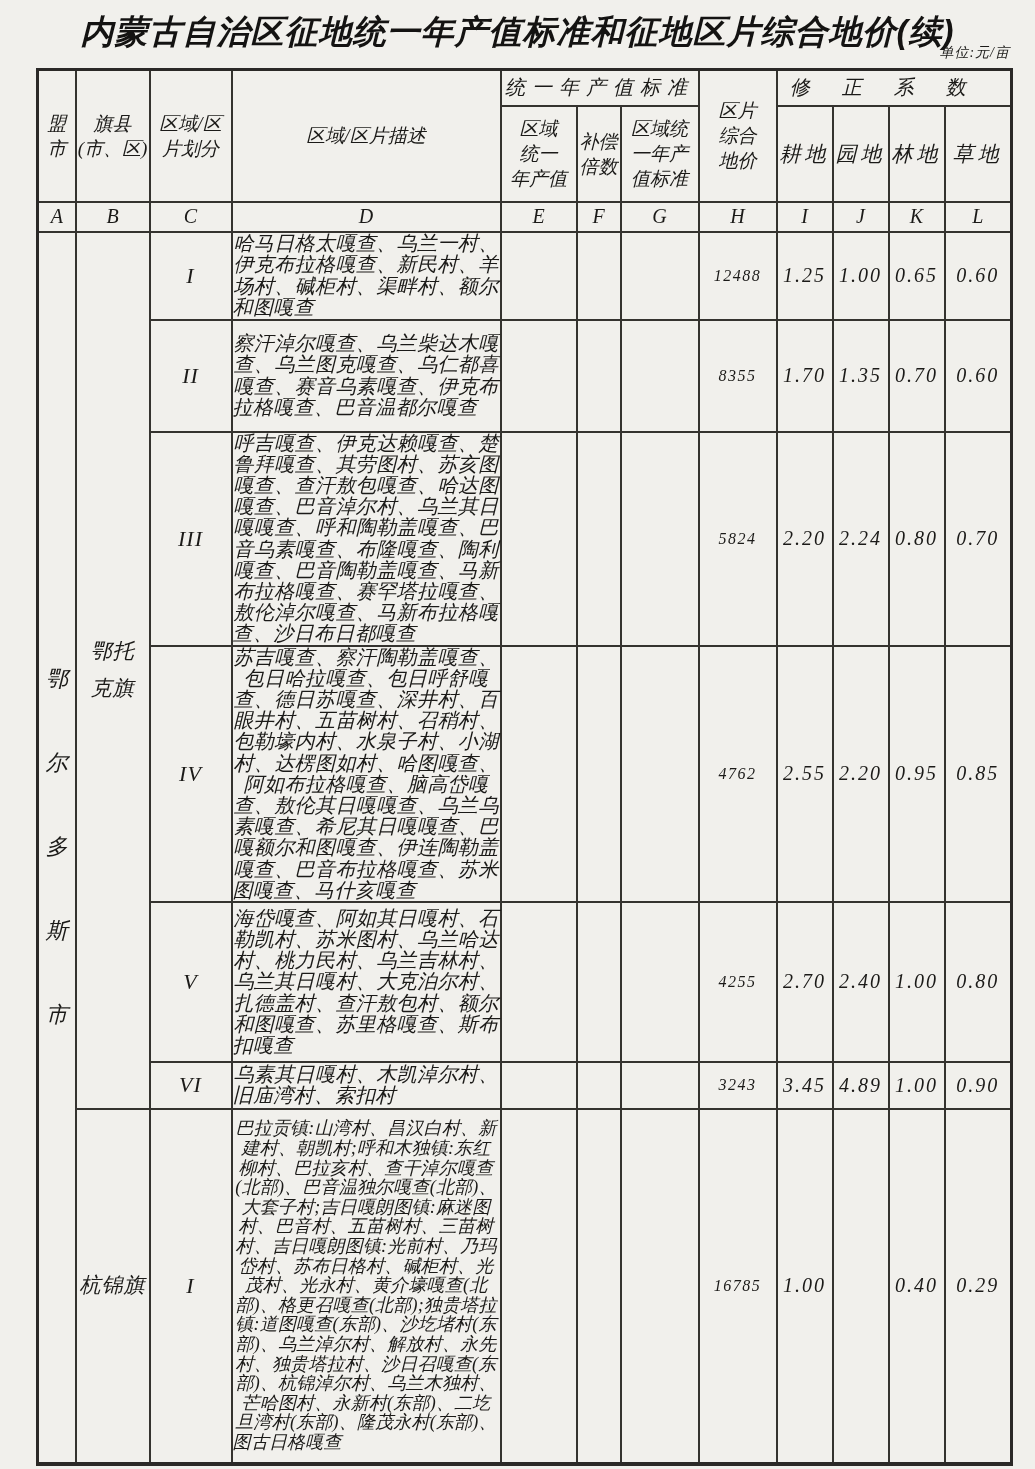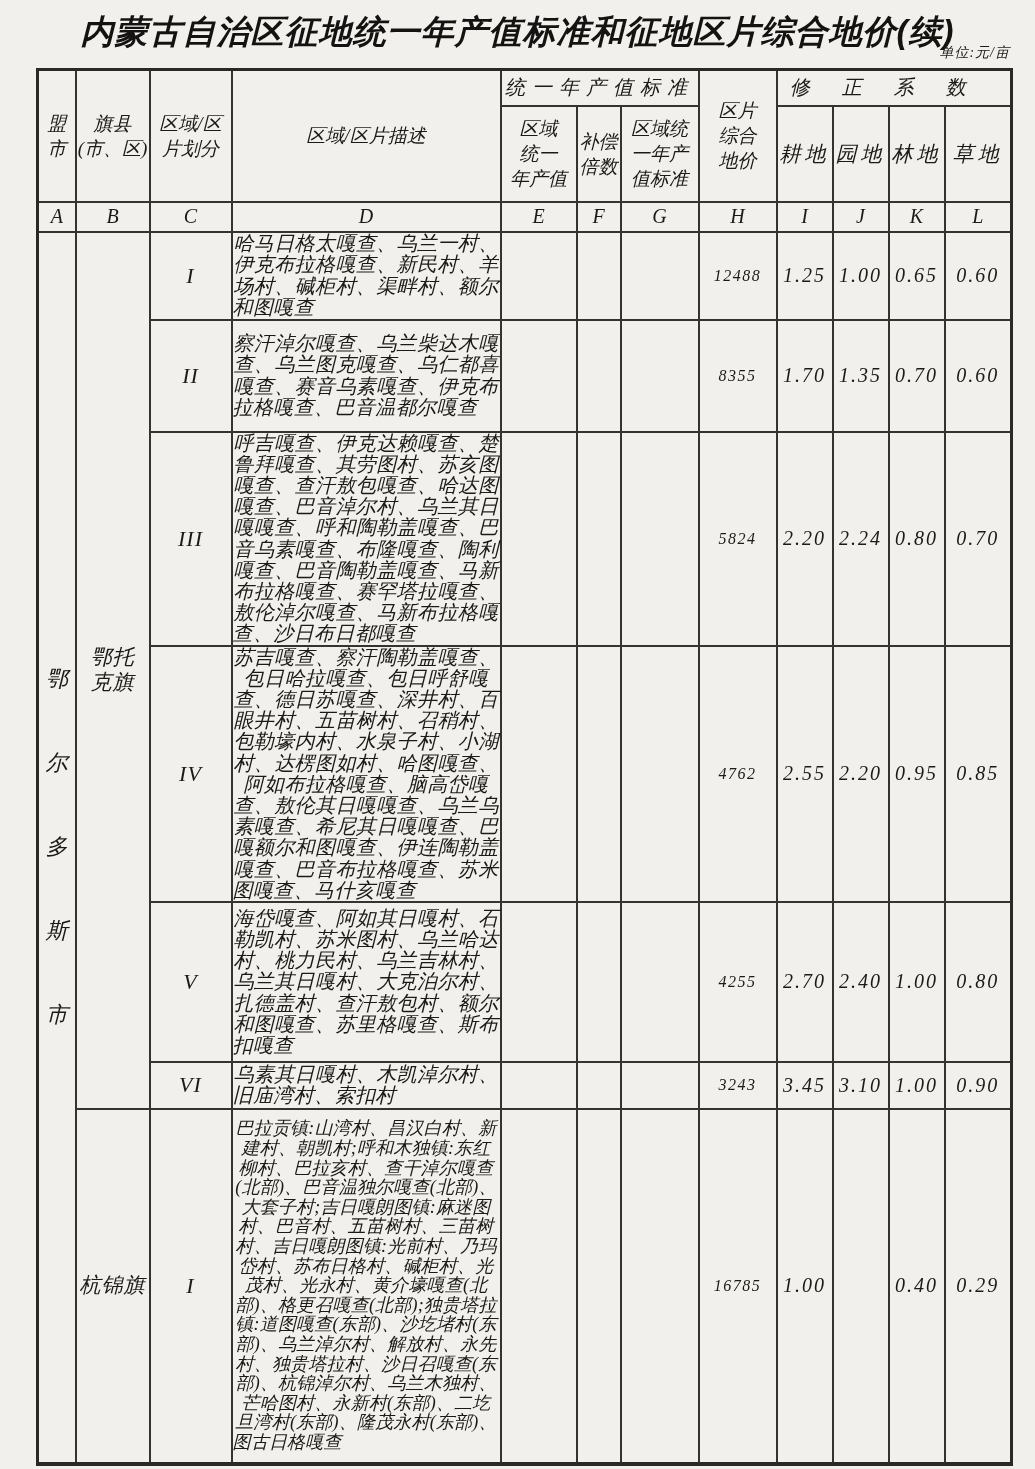--- a/index.html
+++ b/index.html
@@ -61,21 +61,21 @@
   .letter { font-size:20px; font-family:"Liberation Serif", serif; }
   
   .city {
     white-space:pre-line;
     font-size:22px;
     line-height:84px;
   }
   .banner {
     white-space:pre-line;
     font-size:21px;
-    line-height:25px;
+    line-height:37px;
     letter-spacing:1px;
   }
   .zone { font-size:22px; font-family:"Liberation Serif", serif; letter-spacing:1px; }
   .desc {
     font-size:20px;
     line-height:21.2px;
     text-align:justify;
     text-align-last:left;
     word-break:break-all;
     padding:1px 5px 1px 6px;
@@ -231,21 +231,21 @@
     </tr>
 
     <tr class="tr-r6">
       <td class="zone">VI</td>
       <td class="desc">乌素其日嘎村、木凯淖尔村、旧庙湾村、索扣村</td>
       <td class="num"></td>
       <td class="num"></td>
       <td class="num"></td>
       <td class="price">3243</td>
       <td class="num">3.45</td>
-      <td class="num">3.10</td>
+      <td class="num">4.89</td>
       <td class="num">1.00</td>
       <td class="num">0.90</td>
     </tr>
 
     <tr class="tr-r7">
       <td class="banner">杭锦旗</td>
       <td class="zone">I</td>
       <td class="desc desc-small">巴拉贡镇:山湾村、昌汉白村、新建村、朝凯村;呼和木独镇:东红柳村、巴拉亥村、查干淖尔嘎查(北部)、巴音温独尔嘎查(北部)、大套子村;吉日嘎朗图镇:麻迷图村、巴音村、五苗树村、三苗树村、吉日嘎朗图镇:光前村、乃玛岱村、苏布日格村、碱柜村、光茂村、光永村、黄介壕嘎查(北部)、格更召嘎查(北部);独贵塔拉镇:道图嘎查(东部)、沙圪堵村(东部)、乌兰淖尔村、解放村、永先村、独贵塔拉村、沙日召嘎查(东部)、杭锦淖尔村、乌兰木独村、芒哈图村、永新村(东部)、二圪旦湾村(东部)、隆茂永村(东部)、图古日格嘎查</td>
       <td class="num"></td>
       <td class="num"></td>

